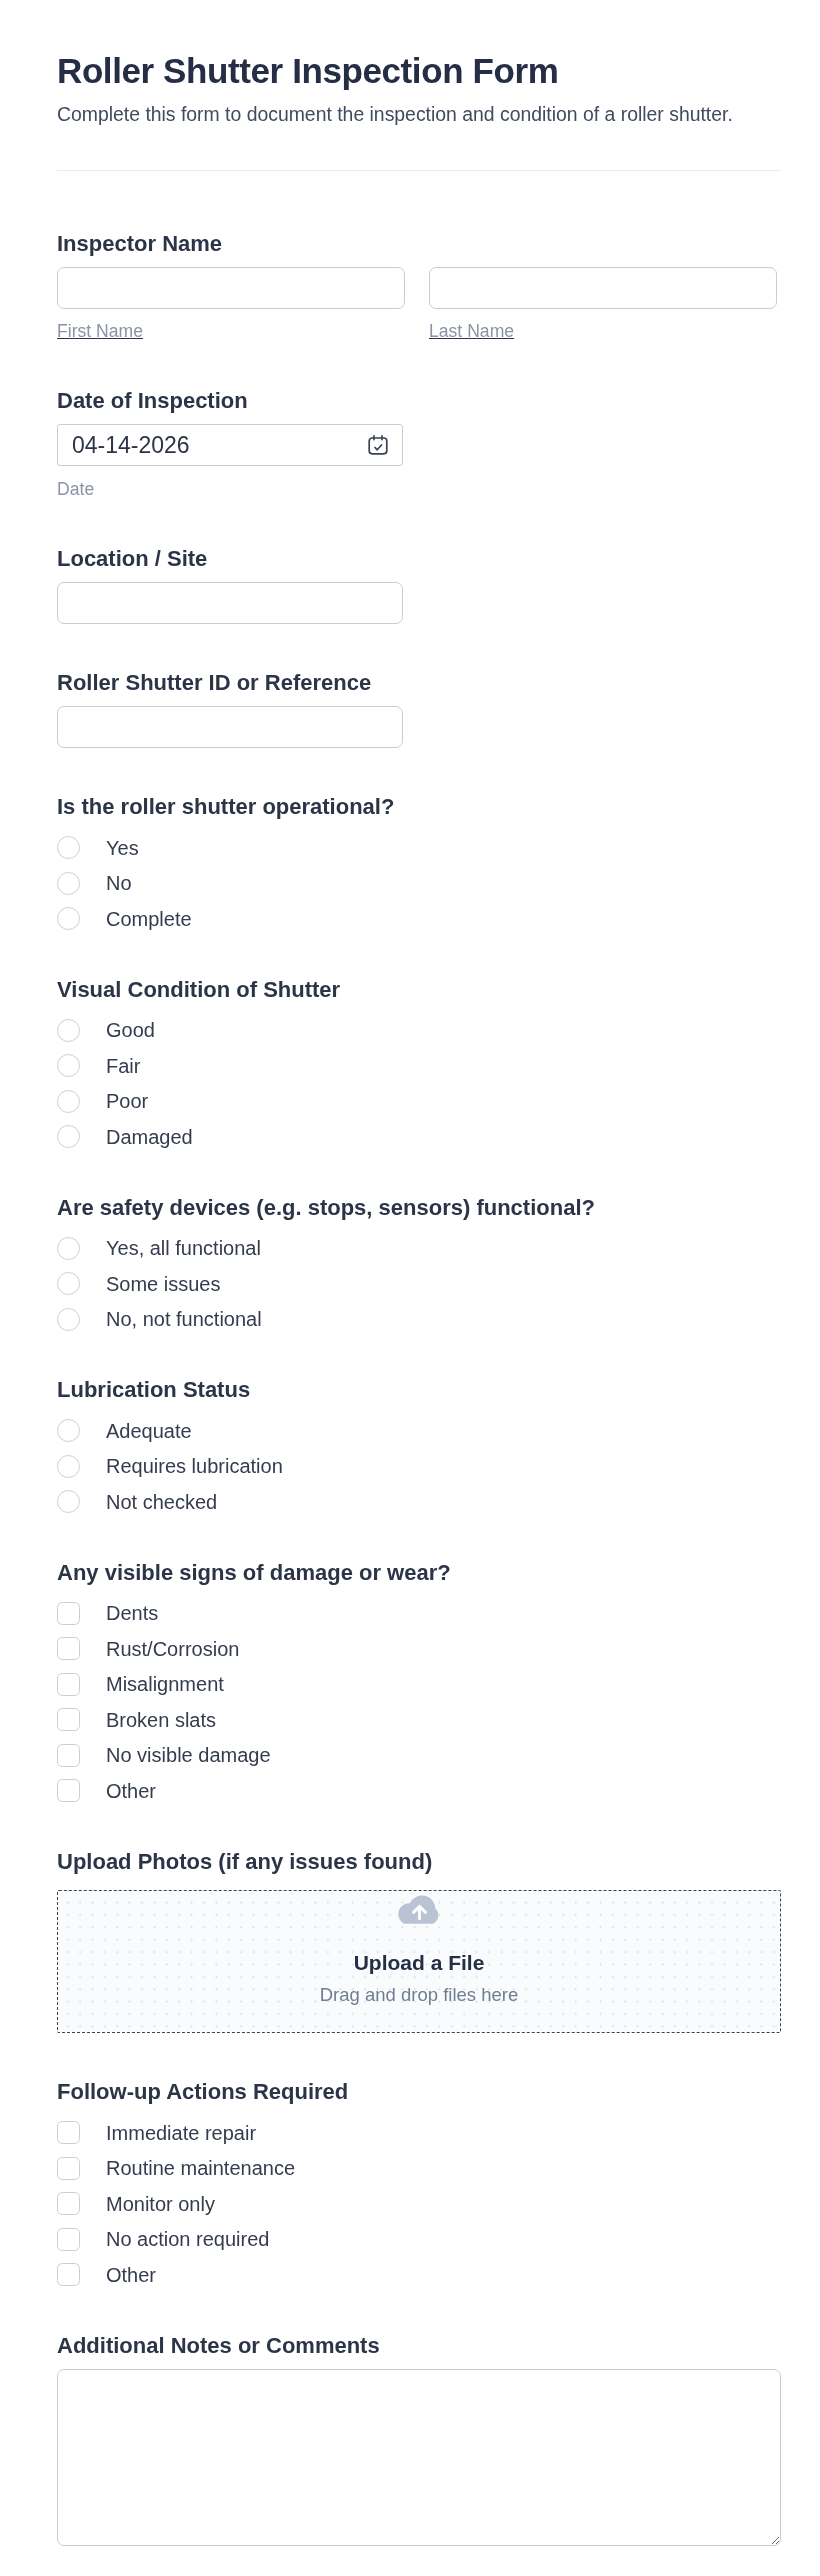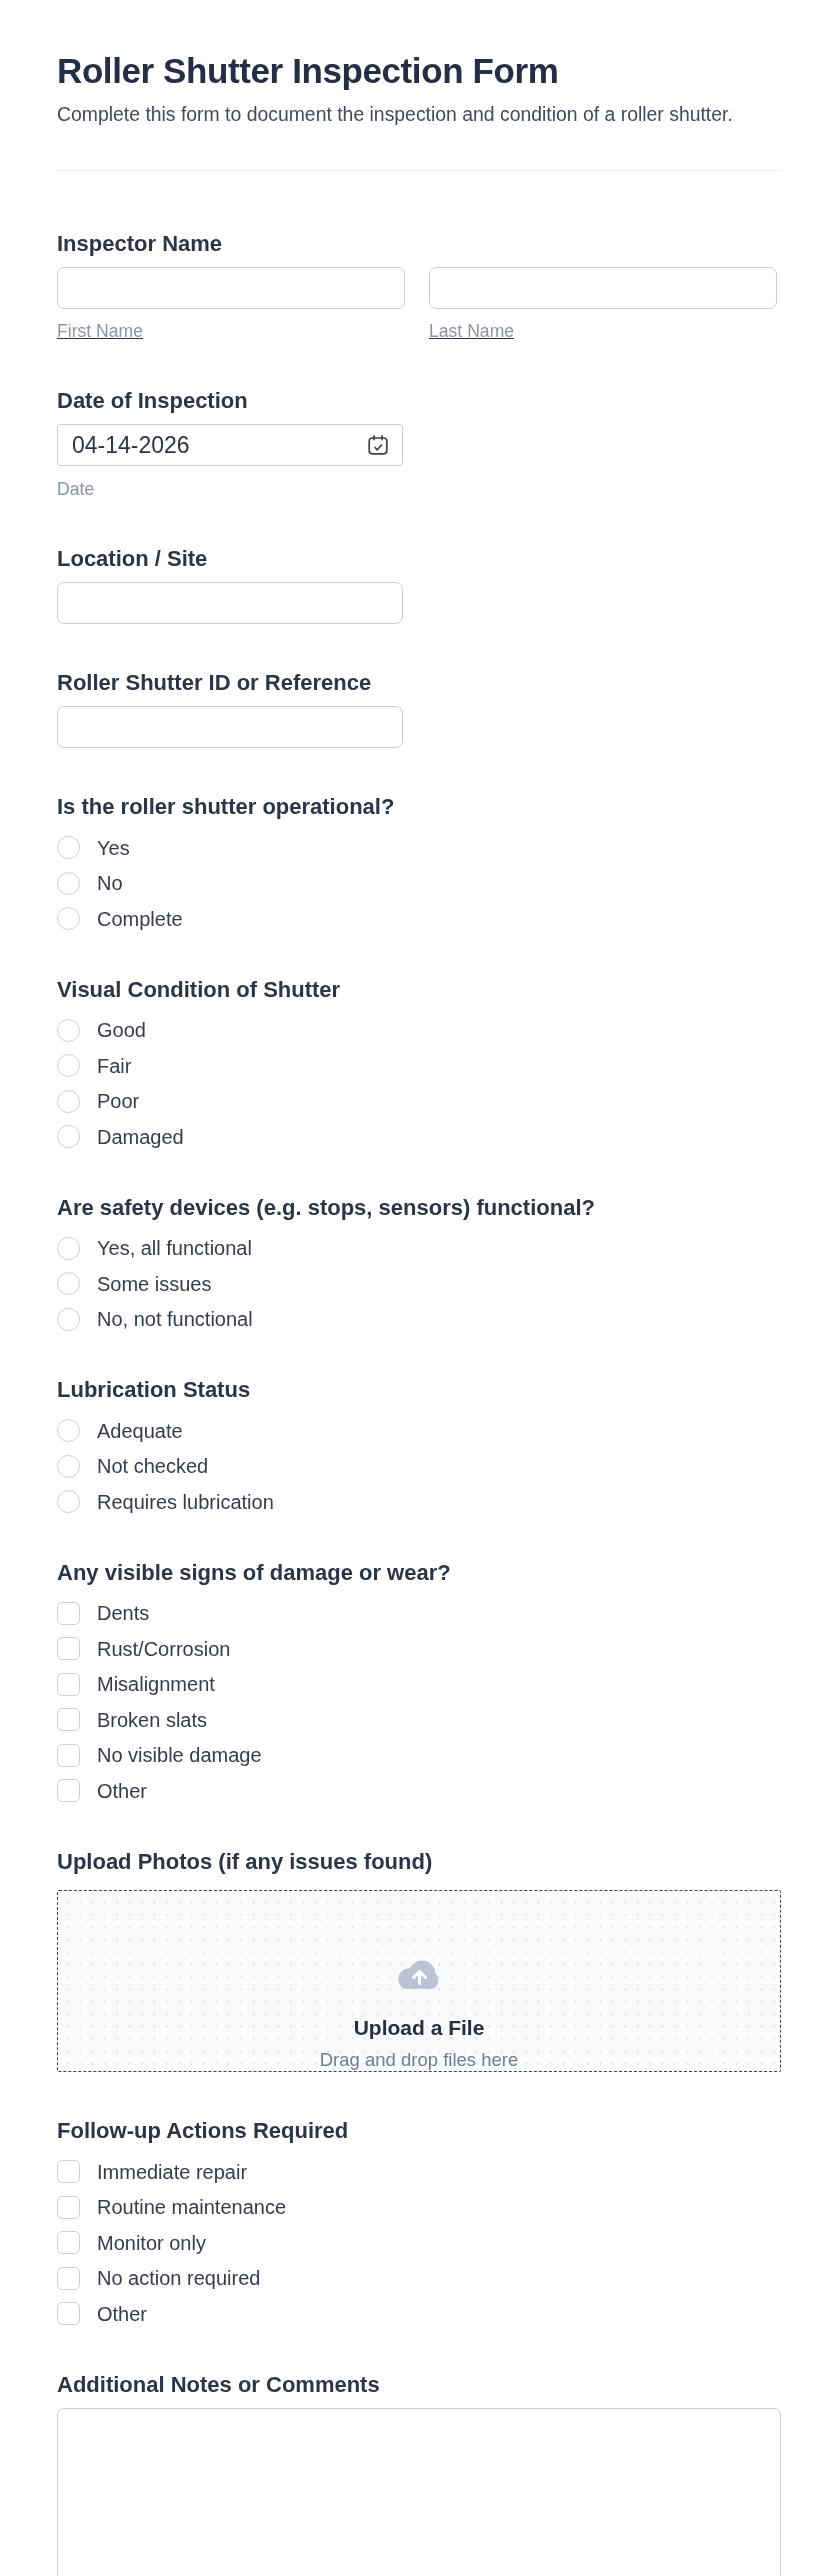--- a/index.html
+++ b/index.html
@@ -28,33 +28,33 @@
   .name-col{display:flex;flex-direction:column;}
   .sub-label{font-size:17.6px;line-height:21px;color:#8b93a4;margin-top:12.4px;}
 
   
   .date-input{box-sizing:border-box;width:346px;height:42px;border:0.9px solid #c7cdd9;border-radius:3px;background:#fff;
     display:flex;align-items:center;justify-content:space-between;padding:0 12.4px 0 14px;cursor:text;}
   .date-value{font-size:23px;color:#2c3547;}
   .date-input svg{display:block;}
 
   
-  .opt-row{display:flex;align-items:center;gap:17px;margin-bottom:11.5px;cursor:pointer;}
+  .opt-row{display:flex;align-items:center;gap:26px;margin-bottom:11.5px;cursor:pointer;}
   .opt-row:last-child{margin-bottom:0;}
   .radio,.checkbox{box-sizing:border-box;width:23px;height:23px;flex:0 0 23px;background:#fff;border:0.9px solid #c9cfda;}
   .radio{border-radius:50%;}
   .checkbox{border-radius:5.3px;}
   .opt-label{font-size:20px;line-height:24px;color:#343c4e;}
 
   
-  .upload-box{box-sizing:border-box;width:724px;height:182px;border:0.9px dashed #3b4454;border-radius:1.8px;
+  .upload-box{box-sizing:border-box;width:724px;height:143px;border:0.9px dashed #3b4454;border-radius:1.8px;
     background-color:#fafbfd;
     background-image:radial-gradient(circle,#e1e5ec 1.1px, transparent 1.1px);
     background-size:12.4px 12.4px;background-position:3.5px 5.3px;
-    display:flex;flex-direction:column;align-items:center;justify-content:flex-end;cursor:pointer;}
+    display:flex;flex-direction:column;align-items:center;justify-content:flex-start;cursor:pointer;}
   .upload-title{font-size:21px;font-weight:700;color:#242e44;margin-top:16px;}
   .upload-hint{font-size:18.5px;color:#707d92;margin-top:8.8px;}
 
   
   .notes-textarea{box-sizing:border-box;width:724px;height:177px;border:0.9px solid #c7cdd9;border-radius:7px;
     font-family:"Liberation Sans", sans-serif;font-size:21px;color:#2c3547;padding:10.6px 14px;resize:vertical;outline:none;display:block;}
   .notes-group{margin-bottom:0;}
 
   
   .submit-divider{margin:33px 0 0 0;border:none;border-top:0.9px solid #e9ebf0;height:0;margin-left:-57px;margin-right:-40px;}
@@ -166,25 +166,25 @@
     </div>
 
     <div class="group choice-group">
       <div class="q-label">Lubrication Status</div>
       <div class="opt-row">
         <span class="radio"></span>
         <span class="opt-label">Adequate</span>
       </div>
       <div class="opt-row">
         <span class="radio"></span>
+        <span class="opt-label">Requires lubrication</span>
+      </div>
+      <div class="opt-row">
+        <span class="radio"></span>
         <span class="opt-label">Not checked</span>
-      </div>
-      <div class="opt-row">
-        <span class="radio"></span>
-        <span class="opt-label">Requires lubrication</span>
       </div>
     </div>
 
     <div class="group choice-group">
       <div class="q-label">Any visible signs of damage or wear?</div>
       <div class="opt-row">
         <span class="checkbox"></span>
         <span class="opt-label">Dents</span>
       </div>
       <div class="opt-row">

